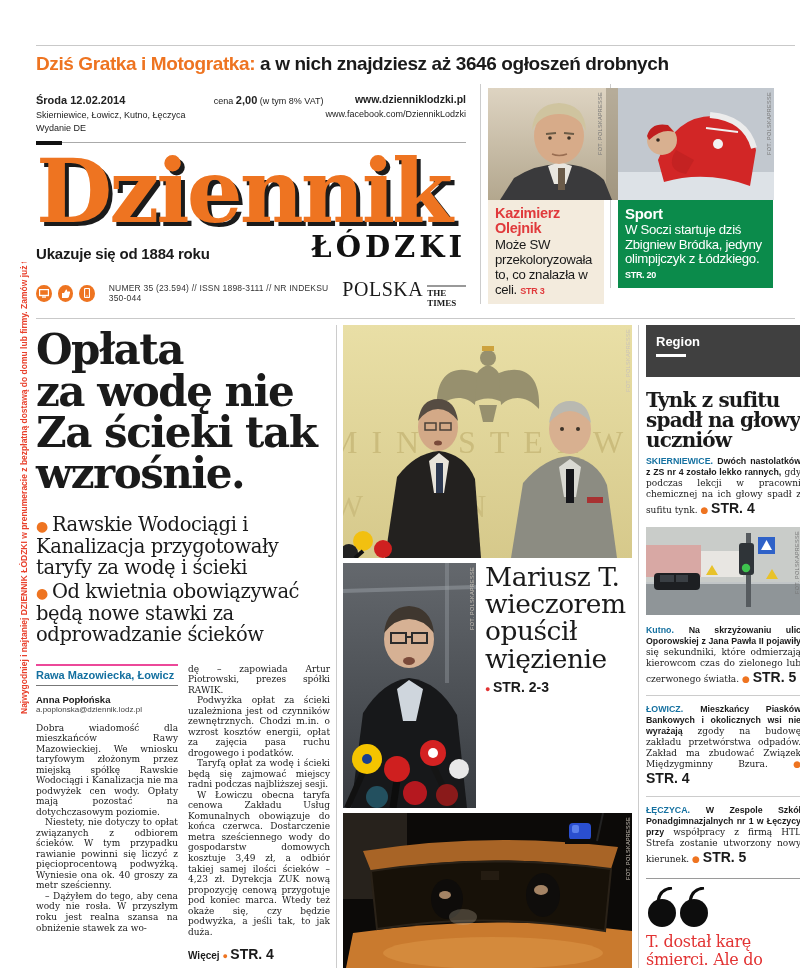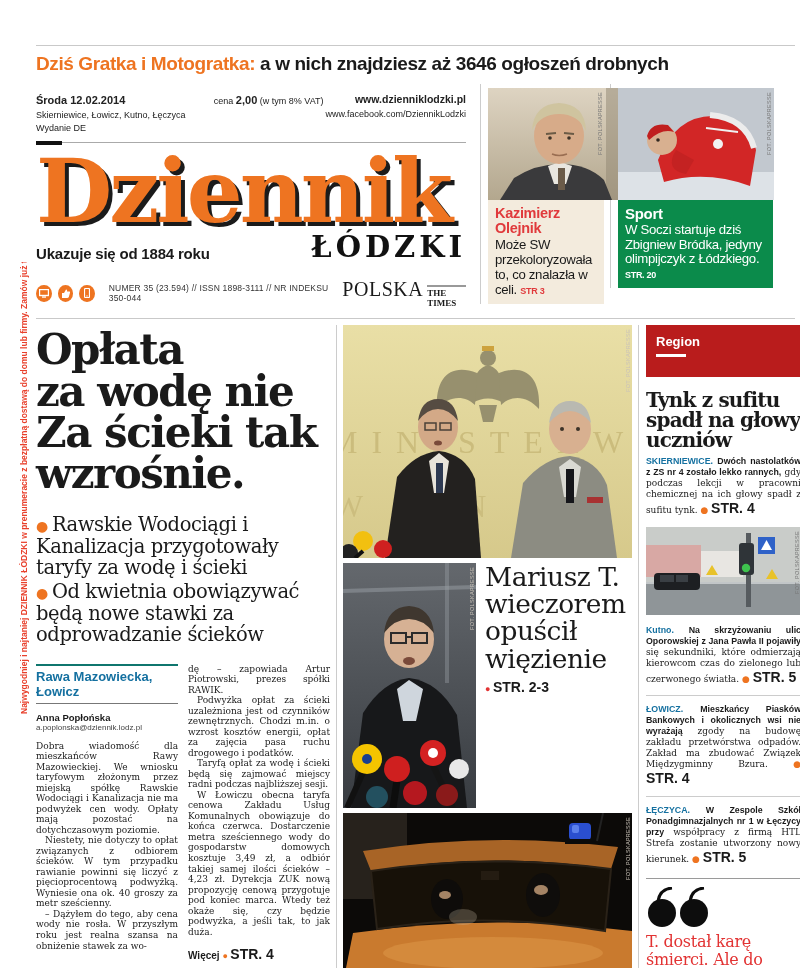--- a/index.html
+++ b/index.html
@@ -60,22 +60,22 @@
   
   .headline{font-family:"DejaVu Serif",serif;font-size:42px;line-height:0.98;font-weight:bold;
         letter-spacing:-1.5px;margin:4px 0 20px}
   .headline span{display:block}
   .bullets{font-family:"DejaVu Serif",serif;font-size:19.5px;line-height:1.1;letter-spacing:-0.4px;margin-bottom:18px}
   .bullet{margin-bottom:3px}
   .bullet::before{content:"● ";color:#ee7421;font-size:14px}
   .story{display:flex}
   .sc{width:145px}
   .sc+.sc{margin-left:10px}
-  .kicker-bar{border-top:2px solid #0f766e;border-bottom:1px solid #777;padding:3px 0 4px;
-        color:#1470a0;font-weight:bold;font-size:13px;margin-bottom:8px}
+  .kicker-bar{border-top:2px solid #ec4899;border-bottom:1px solid #777;padding:3px 0 4px;
+        color:#1470a0;font-weight:bold;font-size:11px;margin-bottom:8px}
   .author{font-size:9.5px;font-weight:bold}
   .email{font-size:8px;color:#444;margin-bottom:9px}
   .story p{font-family:"DejaVu Serif",serif;font-size:9px;line-height:1.17;text-align:justify;
         margin:0;text-indent:9px}
   .story p.first{text-indent:0}
   .more{margin-top:9px;font-size:10px;font-weight:bold}
   .dot-o::before{content:"● ";color:#ee7421;font-size:9px}
   .dot-r::before{content:"● ";color:#e23333;font-size:9px}
   .pg-b{font-weight:bold;font-family:Liberation Sans, sans-serif;font-size:14px;white-space:nowrap}
 
@@ -84,21 +84,21 @@
   .center-mid{display:flex;margin-top:5px}
   .mic-photo{width:133px}
   .mariusz{flex:1;padding-left:9px;line-height:normal}
   .mariusz h2{font-family:"DejaVu Serif",serif;font-weight:normal;font-size:26.5px;line-height:1.02;
         letter-spacing:-0.5px;margin:0}
   .dek{font-family:"DejaVu Serif",serif;font-size:17px;line-height:1.1;margin-top:5px;letter-spacing:-0.3px}
   .m-pg{margin-top:7px;font-size:10px;font-weight:bold}
   .car-photo{margin-top:5px}
 
   
-  .region-box{background:#b91c1c;color:#fff;padding:7px 10px 20px;margin-bottom:13px}
+  .region-box{background:#404040;color:#fff;padding:7px 10px 20px;margin-bottom:13px}
   .region-box b{font-size:13px}
   .region-box .ul{width:30px;height:3px;background:#fff;margin-top:4px}
   .r-head{font-family:"DejaVu Serif",serif;font-weight:bold;font-size:20px;line-height:1.0;
         letter-spacing:-0.8px;margin:2px 0 6px}
   .r-item{font-family:"DejaVu Serif",serif;font-size:9px;line-height:1.22;text-align:justify}
   .rk{color:#1470a0;font-weight:bold;font-family:"Liberation Sans",sans-serif;font-size:8.8px}
   .rb{font-weight:bold;font-family:"Liberation Sans",sans-serif;font-size:8.8px}
   .r-photo{position:relative;margin:10px 0;line-height:0}
   .r-item-sep{border-top:1px solid #ccc;margin:9px 0 8px}
   .r-sep{border-top:1px solid #9a9a9a;margin:12px 0 8px}

